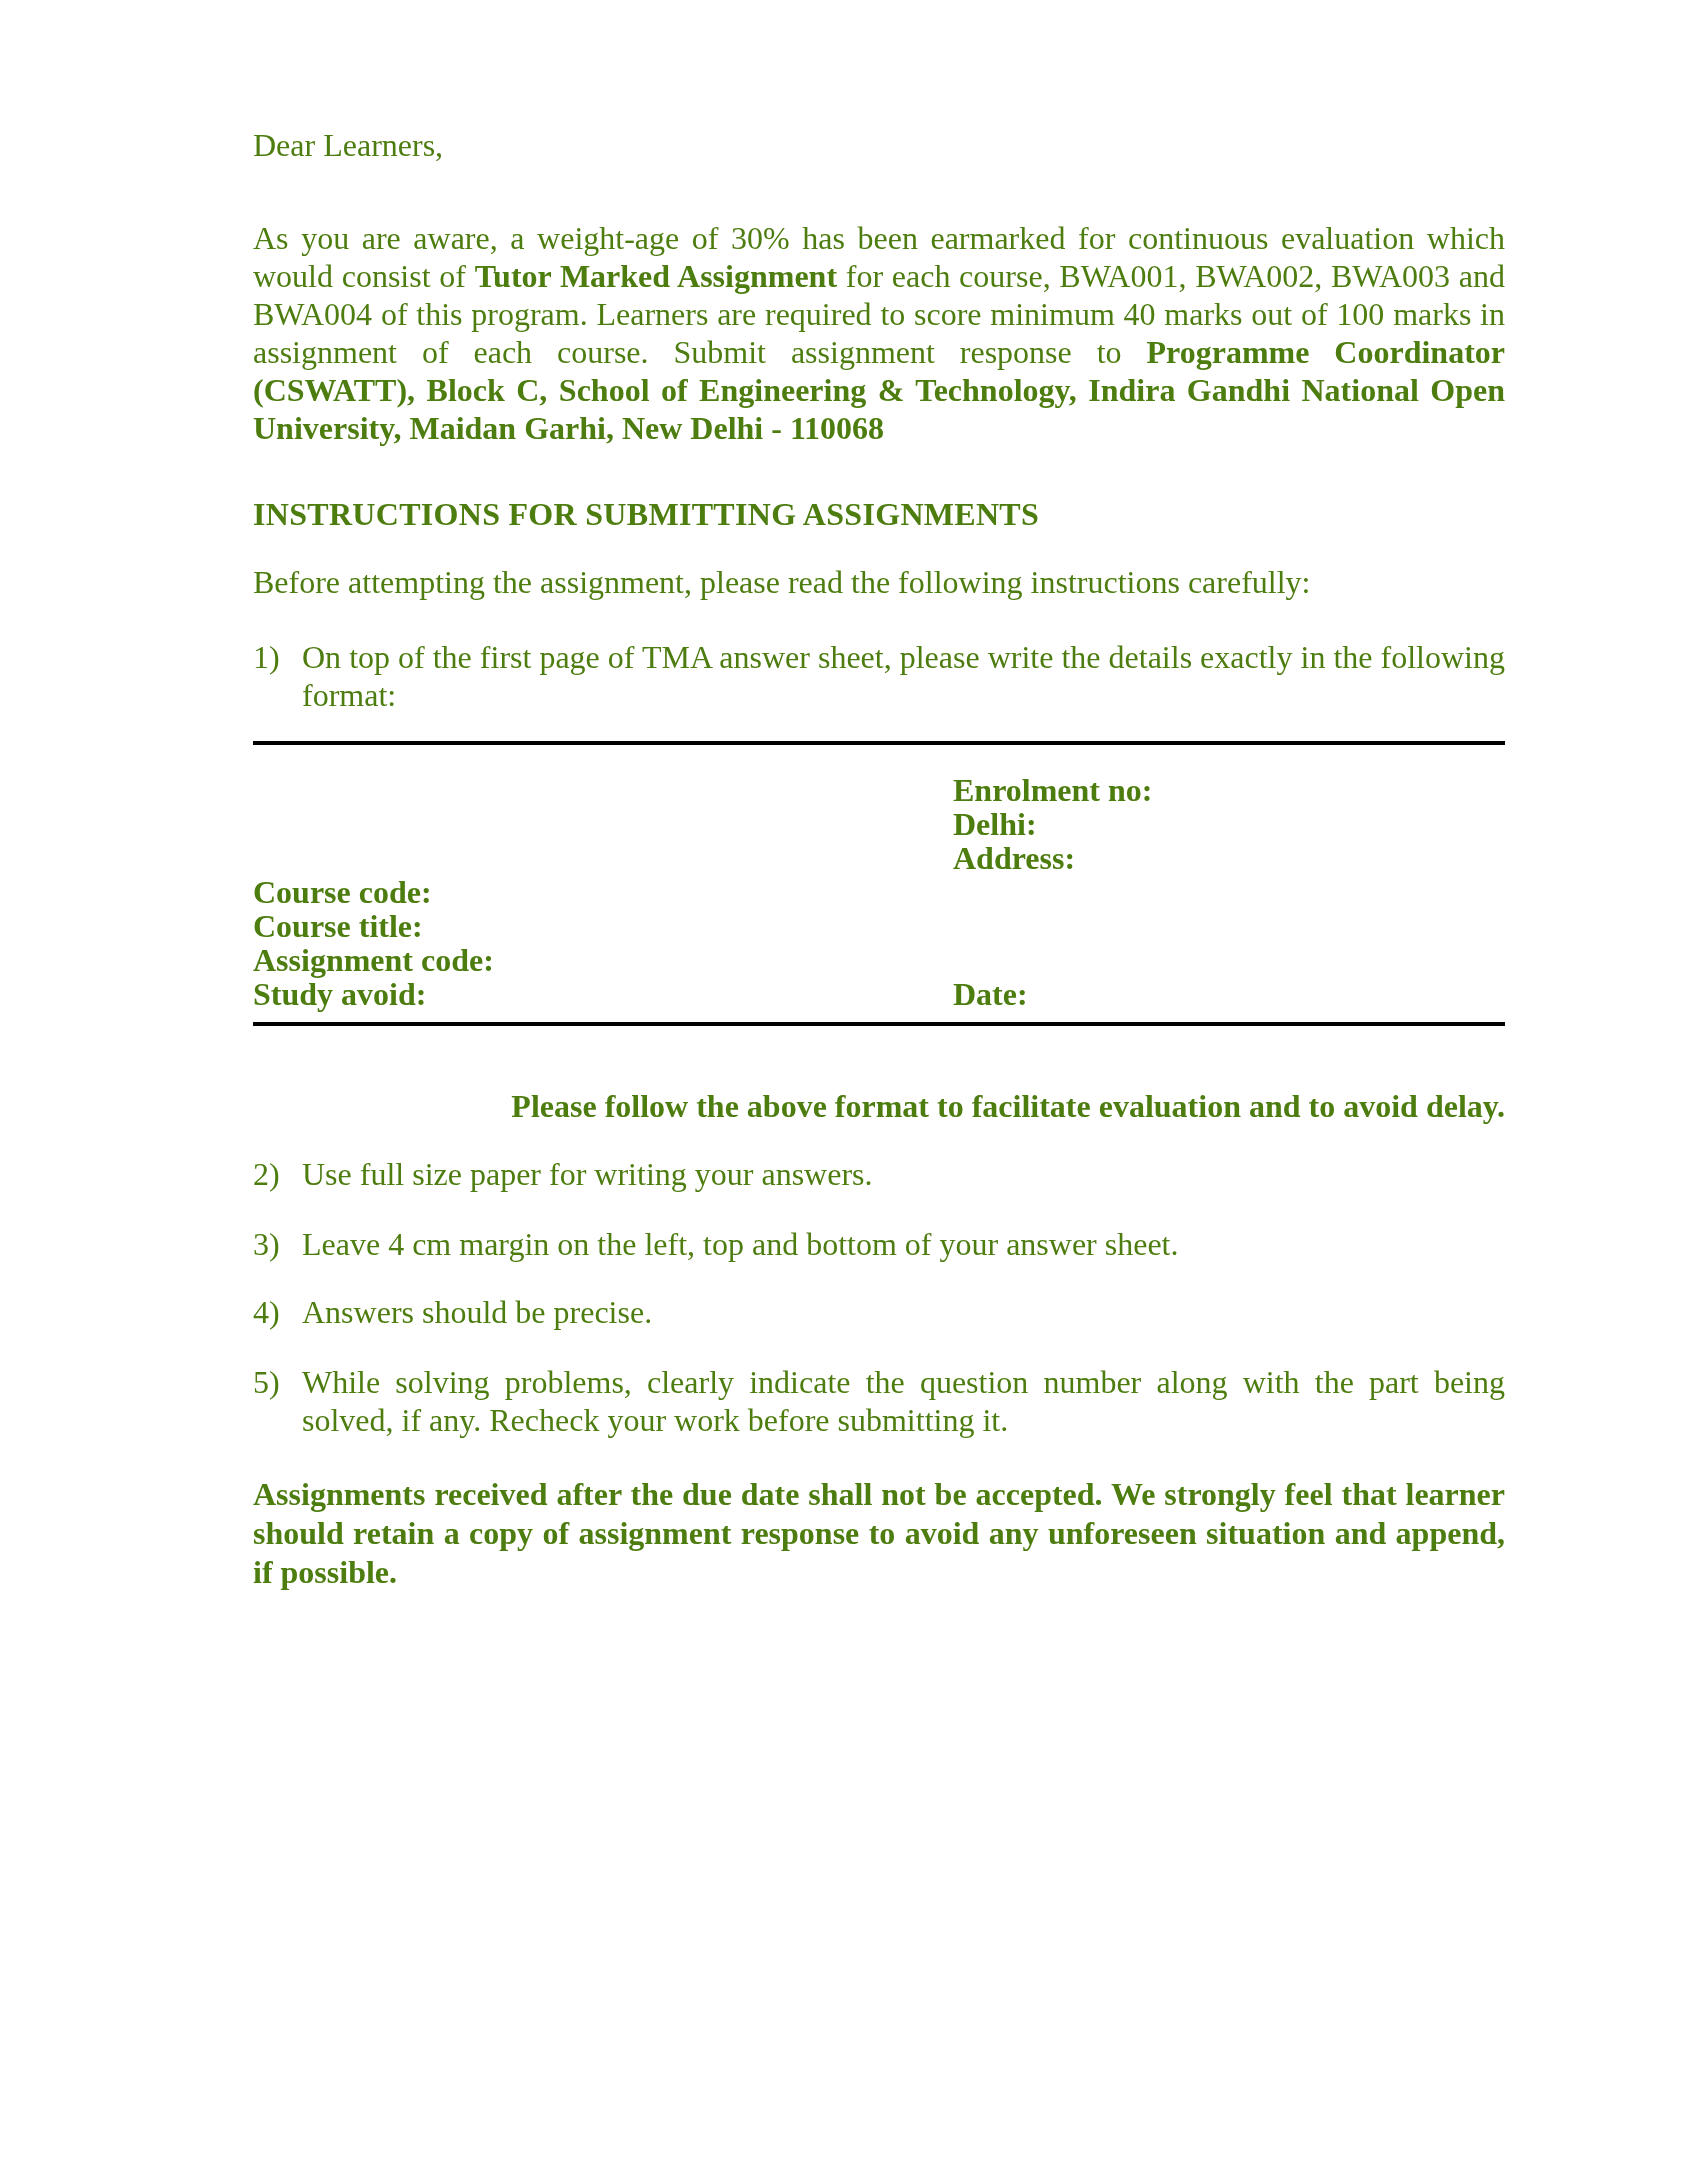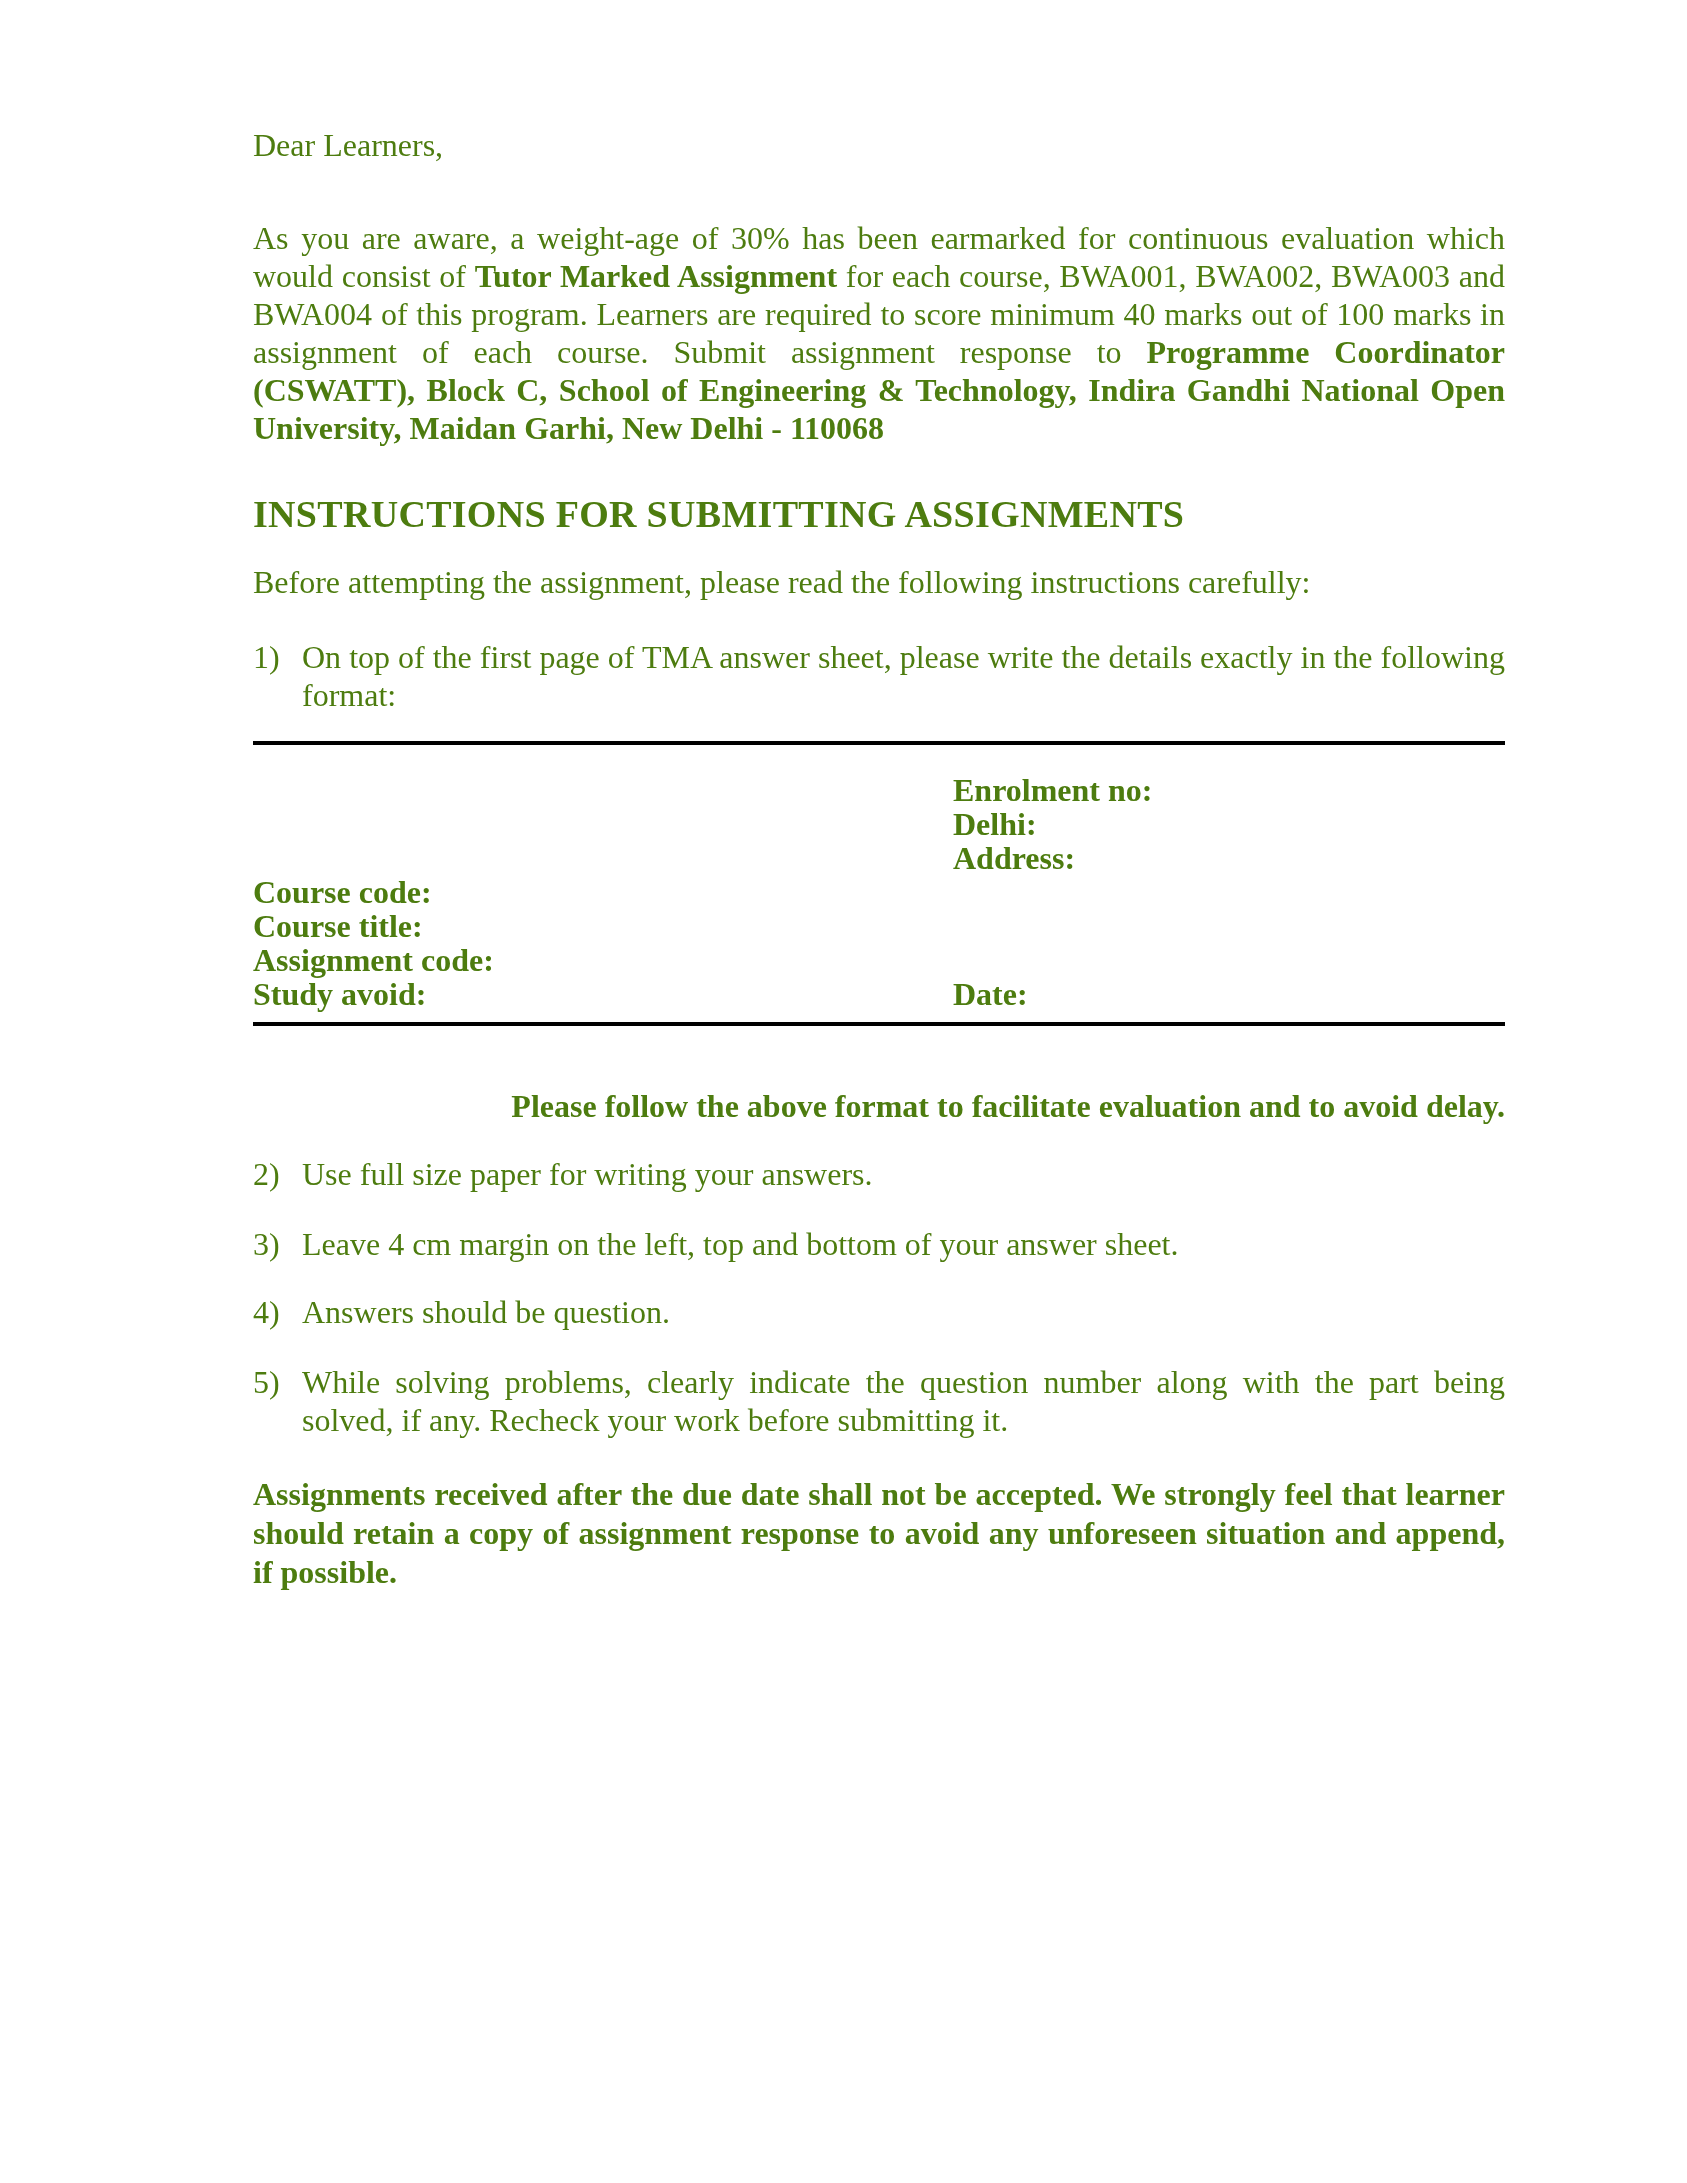--- a/index.html
+++ b/index.html
@@ -31,21 +31,21 @@
   .salutation { margin-top: 126px; }
 
   .para1 {
     margin-top: 55px;
     text-align: justify;
   }
 
   .section-heading {
     margin-top: 48px;
     font-weight: bold;
-    font-size: 38px;
+    font-size: 32px;
     letter-spacing: 0.3px;
   }
 
   .intro { margin-top: 30px; }
 
   .item {
     display: flex;
     align-items: flex-start;
   }
   .item .num {
@@ -145,21 +145,21 @@
       <span class="itext">Use full size paper for writing your answers.</span>
     </div>
 
     <div class="item item-3">
       <span class="num">3)</span>
       <span class="itext">Leave 4 cm margin on the left, top and bottom of your answer sheet.</span>
     </div>
 
     <div class="item item-4">
       <span class="num">4)</span>
-      <span class="itext">Answers should be question.</span>
+      <span class="itext">Answers should be precise.</span>
     </div>
 
     <div class="item item-5">
       <span class="num">5)</span>
       <span class="itext">While solving problems, clearly indicate the question number along with the part being solved, if any. Recheck your work before submitting it.</span>
     </div>
 
     <p class="closing-note">Assignments received after the due date shall not be accepted. We strongly feel that learner should retain a copy of assignment response to avoid any unforeseen situation and append, if possible.</p>
 
   </div>

